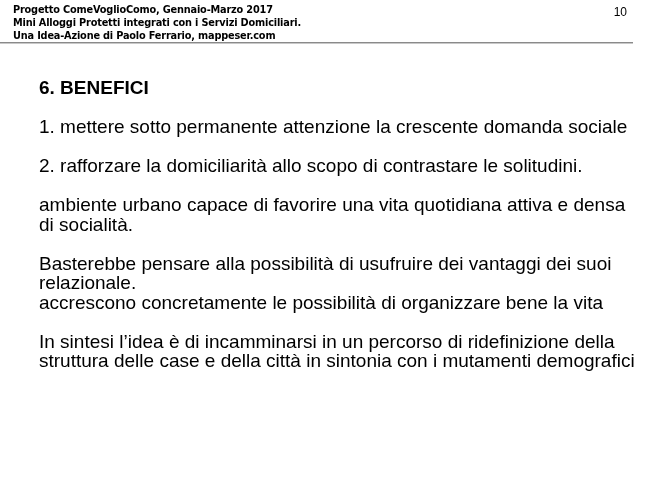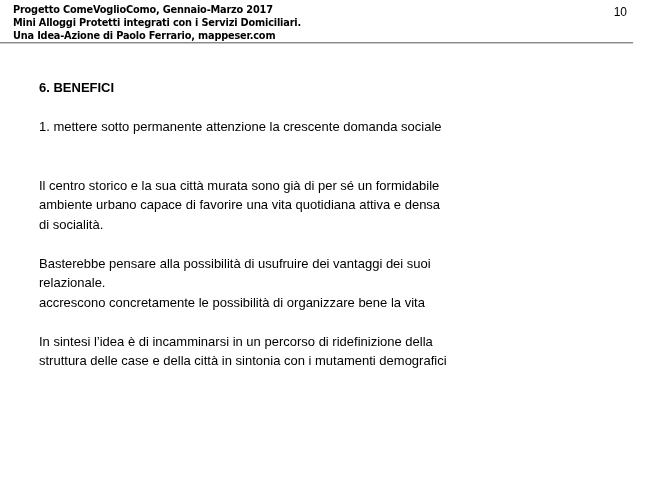--- a/index.html
+++ b/index.html
@@ -43,21 +43,21 @@
       height: 0;
       border-top: 1px solid #8a8a8a;
       border-bottom: 1px solid #c8c8c8;
     }
     .content {
       position: absolute;
       left: 39px;
       top: 78px;
       width: 580px;
       font-family: "Liberation Sans", sans-serif;
-      font-size: 13px;
+      font-size: 19px;
       line-height: 19.5px;
     }
     .content .title {
       font-weight: bold;
     }
     .content p {
       margin: 0;
     }
     .content .gap {
       height: 19.5px;
@@ -79,24 +79,26 @@
 
 <div class="content">
   <p class="title">6. BENEFICI</p>
   <div class="gap"></div>
 
   <p>
     <span class="line">1. mettere sotto permanente attenzione la crescente domanda sociale</span>
   </p>
   <div class="gap"></div>
 
+  <p>
+    <span class="line">2. rafforzare la domiciliarità allo scopo di contrastare le solitudini.</span>
+  </p>
   <div class="gap"></div>
 
   <p>
-    <span class="line">Il centro storico e la sua città murata sono già di per sé un formidabile</span>
     <span class="line">ambiente urbano capace di favorire una vita quotidiana attiva e densa</span>
     <span class="line">di socialità.</span>
   </p>
   <div class="gap"></div>
 
   <p>
     <span class="line">Basterebbe pensare alla possibilità di usufruire dei vantaggi dei suoi</span>
     <span class="line">relazionale.</span>
     <span class="line">accrescono concretamente le possibilità di organizzare bene la vita</span>
   </p>

